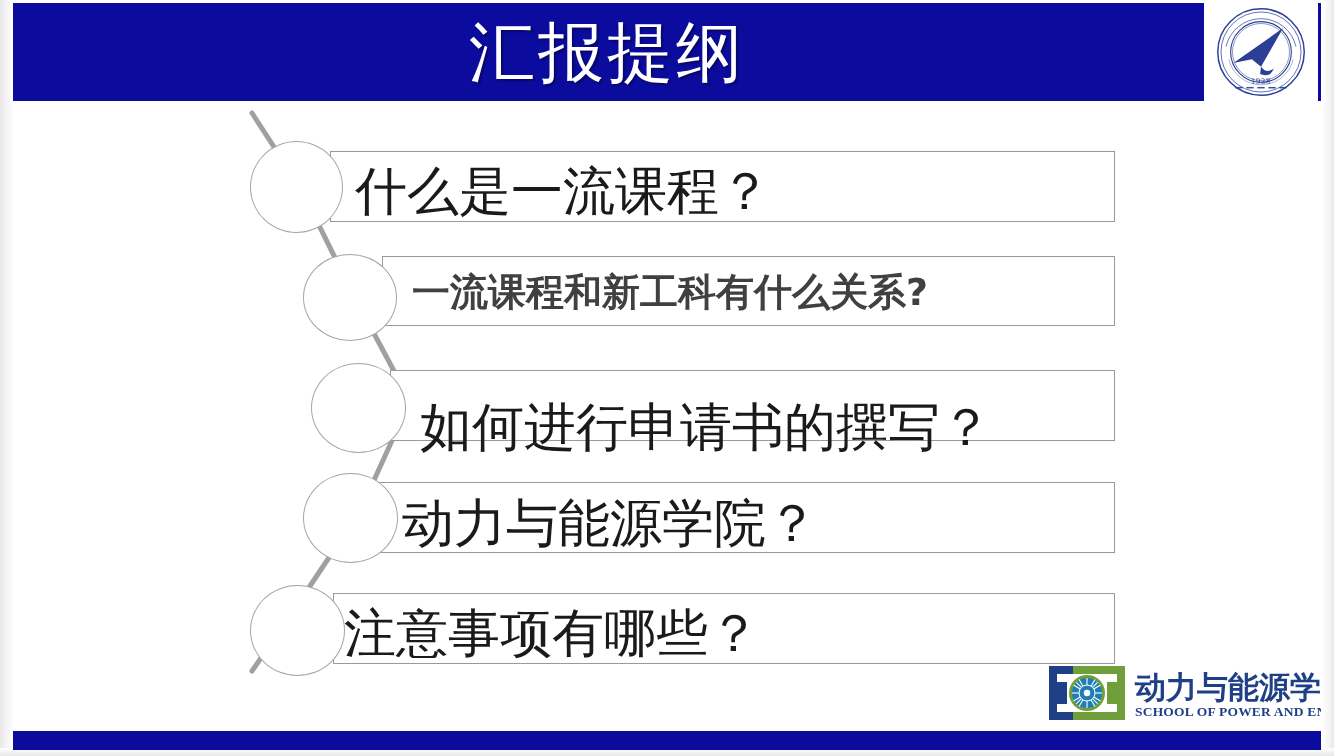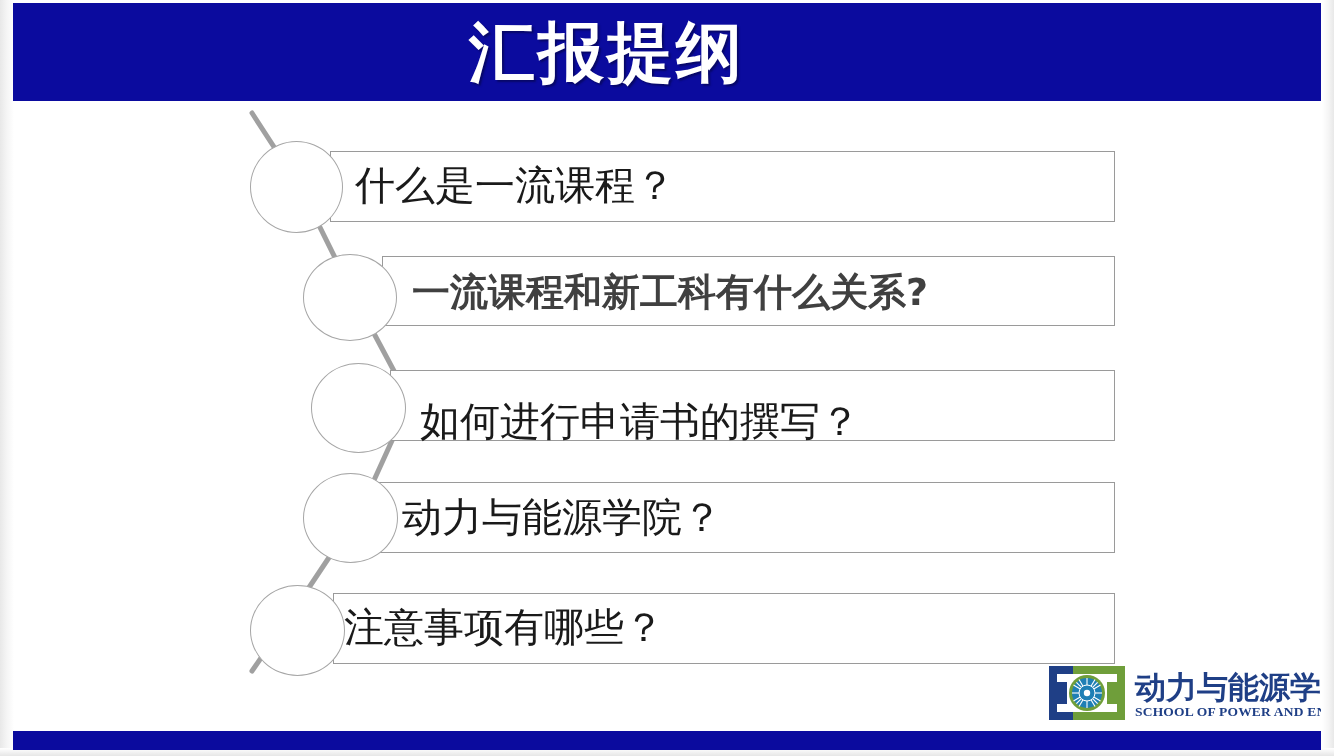--- a/index.html
+++ b/index.html
@@ -27,21 +27,21 @@
   }
 
   
   .header-band{
     position:absolute;left:13px;top:3px;width:1308px;height:98px;
     background:#0b0b9e;
   }
   .header-title{
     position:absolute;left:13px;top:3px;width:1308px;height:98px;
     display:flex;align-items:center;justify-content:center;
-    color:#ffffff;font-weight:bold;font-size:66px;letter-spacing:3px;
+    color:#ffffff;font-weight:normal;font-size:66px;letter-spacing:3px;
     text-shadow:2px 2px 2px rgba(0,0,0,0.35);
     line-height:1;
     padding-right:120px;box-sizing:border-box;
   }
   
   .npu-logo{
     position:absolute;left:1204px;top:3px;width:114px;height:98px;
     background:#ffffff;
     display:flex;align-items:center;justify-content:center;
   }
@@ -55,21 +55,21 @@
   .row-box{
     position:absolute;
     border:1px solid #9a9a9a;
     background:#ffffff;
     box-sizing:border-box;
   }
   .row-text{
     position:absolute;
     white-space:nowrap;
     color:#1a1a1a;
-    font-size:40px;
+    font-size:52px;
     line-height:1;
     font-family:"DejaVu Sans","Liberation Sans",sans-serif;
   }
   .row-text.accent{
     color:#404040;font-weight:bold;font-size:38px;
   }
   .bubble{
     position:absolute;
     border:1.6px solid #a6a6a6;
     border-radius:50%;
@@ -94,20 +94,44 @@
 
 <div id="slide">
 
   <div class="edge-left"></div>
   <div class="edge-right"></div>
   <div class="edge-bottom"></div>
 
   <div class="header-band"></div>
   <div class="header-title">汇报提纲</div>
 
+  <div class="npu-logo">
+    <svg width="96" height="92" viewBox="0 0 100 100">
+      <circle cx="50" cy="50" r="47" fill="none" stroke="#2b3f96" stroke-width="1.6"></circle>
+      <circle cx="50" cy="50" r="43.5" fill="none" stroke="#2b3f96" stroke-width="0.8"></circle>
+      <circle cx="50" cy="50" r="33" fill="none" stroke="#2b3f96" stroke-width="1.2"></circle>
+      <circle cx="50" cy="50" r="31" fill="none" stroke="#2b3f96" stroke-width="0.6"></circle>
+
+      <path d="M20 62 L74 24 L50 66 L40 58 Z" fill="#2b3f96"></path>
+      <path d="M50 66 Q56 74 64 68 Q60 78 49 74 Z" fill="#2b3f96"></path>
+
+      <g stroke="#2b3f96" stroke-width="0.9" fill="none" opacity="0.85">
+        <path d="M12 44 A39 39 0 0 1 88 44"></path>
+        <path d="M15 58 A36 36 0 0 0 85 58" opacity="0.55"></path>
+      </g>
+      <text x="50" y="85" text-anchor="middle" font-size="9" fill="#2b3f96" font-family="'Liberation Serif',serif" letter-spacing="1">1938</text>
+      <g fill="#2b3f96" opacity="0.9">
+        <rect x="22" y="88" width="8" height="1.6"></rect>
+        <rect x="34" y="88" width="8" height="1.6"></rect>
+        <rect x="46" y="88" width="8" height="1.6"></rect>
+        <rect x="58" y="88" width="8" height="1.6"></rect>
+        <rect x="70" y="88" width="8" height="1.6"></rect>
+      </g>
+    </svg>
+  </div>
 
   <div class="diagram">
 
     <svg class="connector" viewBox="0 0 1334 600">
       <polyline points="252,12 300,86 354,195 410,300 360,410 300,500 252,570" fill="none" stroke="#9b9b9b" stroke-width="5" stroke-linecap="round" stroke-linejoin="round" opacity="0.95"></polyline>
     </svg>
 
     <div class="row">
       <div class="row-box" style="left:330px;top:50px;width:785px;height:71px;"></div>
       <div class="bubble" style="left:250px;top:40px;width:93px;height:92px;"></div>

